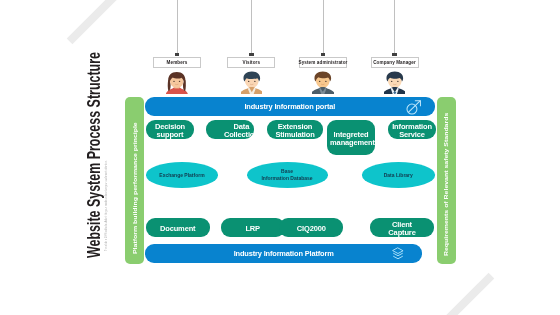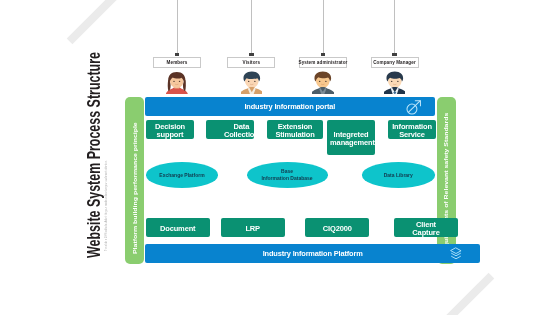--- a/index.html
+++ b/index.html
@@ -14,21 +14,21 @@
   .vtitle{position:absolute;transform-origin:0 0;transform:rotate(-90deg) scaleX(0.70);
           white-space:nowrap;font-size:17.8px;font-weight:700;color:#231f20;letter-spacing:0px;}
   .vsub{position:absolute;transform-origin:0 0;transform:rotate(-90deg) scaleX(0.70);
         white-space:nowrap;font-size:3.3px;color:#a9a9a9;}
 
   
   .panel{position:absolute;background:#8acd6f;border-radius:5px;}
   .sidelabel{position:absolute;transform-origin:0 0;transform:rotate(-90deg) scaleX(1.12);
              white-space:nowrap;font-size:6.2px;color:#ffffff;font-weight:600;letter-spacing:0;}
 
-  .bar{position:absolute;border-radius:2px;box-sizing:border-box;
+  .bar{position:absolute;border-radius:9px;box-sizing:border-box;
        display:flex;align-items:center;justify-content:center;color:#fff;}
   .blue{background:#0883cf;}
   .lgreen{background:#8acd6f;}
   .dgreen{background:#0a9172;}
   .bar .lbl{font-size:7.8px;font-weight:700;text-align:center;line-height:1.18;letter-spacing:-0.15px;transform:scaleX(0.95);}
   .bar.small .lbl{font-size:7.9px;line-height:1.0;max-width:44px;transform:scaleX(0.95) translateY(0.8px);}
   .bar.src .lbl{font-size:7.9px;line-height:1.0;max-width:44px;transform:scaleX(0.95) translateY(0.8px);}
 
   .cyl{position:absolute;background:#0ec4cb;border-radius:50%;
        display:flex;align-items:center;justify-content:center;color:#123a4e;}
@@ -105,29 +105,29 @@
     </div>
 
 
   <div id="sources">
       <div class="bar dgreen src" style="left:146px;top:218px;width:64px;height:19px;">
         <div class="lbl">Document</div>
       </div>
       <div class="bar dgreen src" style="left:220.67000000000002px;top:218px;width:64px;height:19px;">
         <div class="lbl">LRP</div>
       </div>
-      <div class="bar dgreen src" style="left:305px;top:218px;width:64px;height:19px;">
+      <div class="bar dgreen src" style="left:279px;top:218px;width:64px;height:19px;">
         <div class="lbl">CIQ2000</div>
       </div>
-      <div class="bar dgreen src" style="left:370.01px;top:218px;width:64px;height:19px;margin-left:24px;">
+      <div class="bar dgreen src" style="left:370.01px;top:218px;width:64px;height:19px;">
         <div class="lbl">Client Capture</div>
       </div>
     </div>
 
-  <div class="bar blue" style="left:145px;top:244px;width:335px;height:19.4px;align-items:center;">
+  <div class="bar blue" style="left:145px;top:244px;width:277px;height:19.4px;align-items:center;">
     <div class="lbl">Industry Information Platform</div>
     <span class="ico" style="right:18px;top:2.7px;">
       <svg width="12" height="13.5" viewBox="0 0 26 29" fill="none" stroke="#a9e0fa" stroke-width="2.1" stroke-linejoin="round" stroke-linecap="round">
         <path d="M13 2 L24 8 L13 14 L2 8 Z"></path>
         <path d="M3.4 13.6 L13 18.8 L22.6 13.6"></path>
         <path d="M3.4 20.2 L13 25.4 L22.6 20.2"></path>
       </svg>
     </span>
   </div>
 

